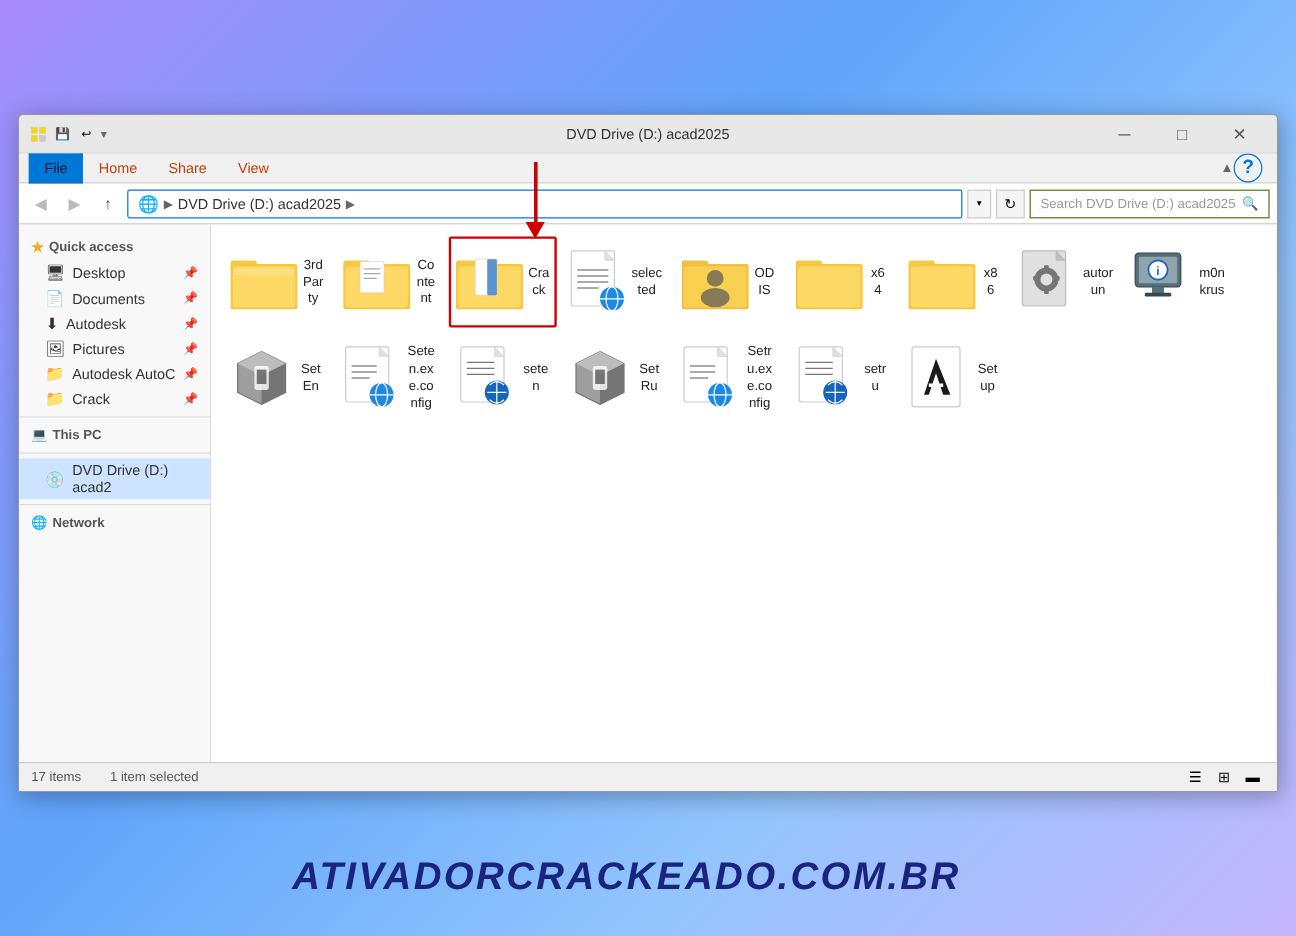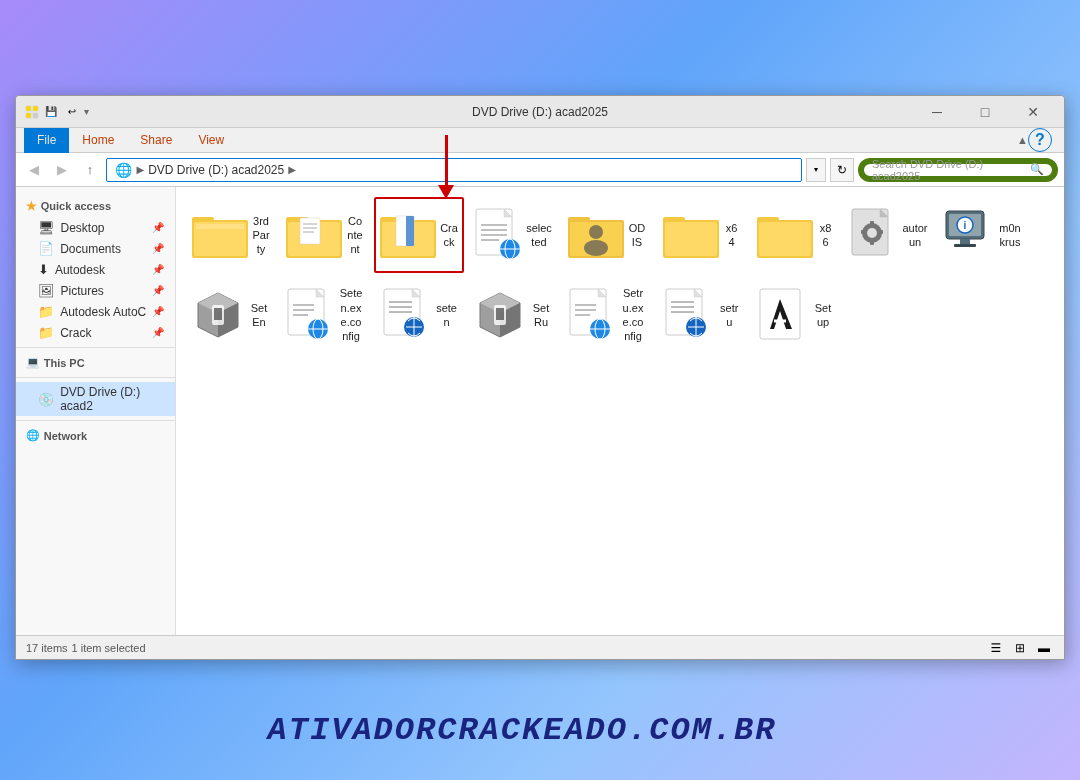--- a/index.html
+++ b/index.html
@@ -28,21 +28,20 @@
     .watermark-bar {
       position: absolute;
       bottom: 0;
       left: 0;
       width: 1044px;
       height: 100px;
       display: flex;
       align-items: center;
       justify-content: center;
       background: transparent;
-      font-family: Liberation Mono, monospace;
     }
     .watermark-text {
       font-size: 32px;
       font-weight: 900;
       color: #1a237e;
       letter-spacing: 2px;
       font-style: italic;
     }
 
     
@@ -202,22 +201,22 @@
       background: #f5f5f5;
       cursor: pointer;
       display: flex;
       align-items: center;
       justify-content: center;
       font-size: 12px;
     }
     .search-box {
       width: 200px;
       height: 24px;
-      border: 6px solid #4d7c0f;
-      border-radius: 12px;
+      border: 1px solid #4d7c0f;
+      border-radius: 0;
       padding: 0 8px;
       font-size: 11px;
       background: white;
       display: flex;
       align-items: center;
       justify-content: space-between;
     }
     .search-text { color: #999; font-size: 11px; }
 
     
@@ -315,21 +314,21 @@
       height: 24px;
       background: #f0f0f0;
       border-top: 1px solid #ccc;
       display: flex;
       align-items: center;
       padding: 0 10px;
       font-size: 11px;
       color: #555;
       justify-content: space-between;
     }
-    .status-left { display: flex; gap: 4px; }
+    .status-left { display: flex; gap: 24px; }
     .status-right { display: flex; gap: 4px; align-items: center; }
     .view-btn {
       width: 20px;
       height: 18px;
       border: 1px solid transparent;
       background: transparent;
       cursor: pointer;
       display: flex;
       align-items: center;
       justify-content: center;
@@ -385,21 +384,21 @@
     <div class="title-bar-title">DVD Drive (D:) acad2025</div>
     <div class="title-bar-controls">
       <button class="win-btn">─</button>
       <button class="win-btn">□</button>
       <button class="win-btn close">✕</button>
     </div>
   </div>
 
   <div class="ribbon">
     <div class="ribbon-tabs">
-      <div class="ribbon-tab active" style="background:#0078d7;color:#e5e5e5;border-color:#0078d7;">File</div>
+      <div class="ribbon-tab active" style="background:#0078d7;color:#0f172a;border-color:#0078d7;">File</div>
       <div class="ribbon-tab">Home</div>
       <div class="ribbon-tab">Share</div>
       <div class="ribbon-tab">View</div>
       <div style="margin-left:auto;display:flex;align-items:center;padding-right:4px;">
         <button style="border:none;background:transparent;cursor:pointer;font-size:11px;color:#666;">▲</button>
         <button style="border:none;background:transparent;cursor:pointer;font-size:16px;color:#0078d7;width:24px;height:24px;border-radius:50%;border:1px solid #0078d7;display:flex;align-items:center;justify-content:center;font-weight:bold;">?</button>
       </div>
     </div>
   </div>
 

